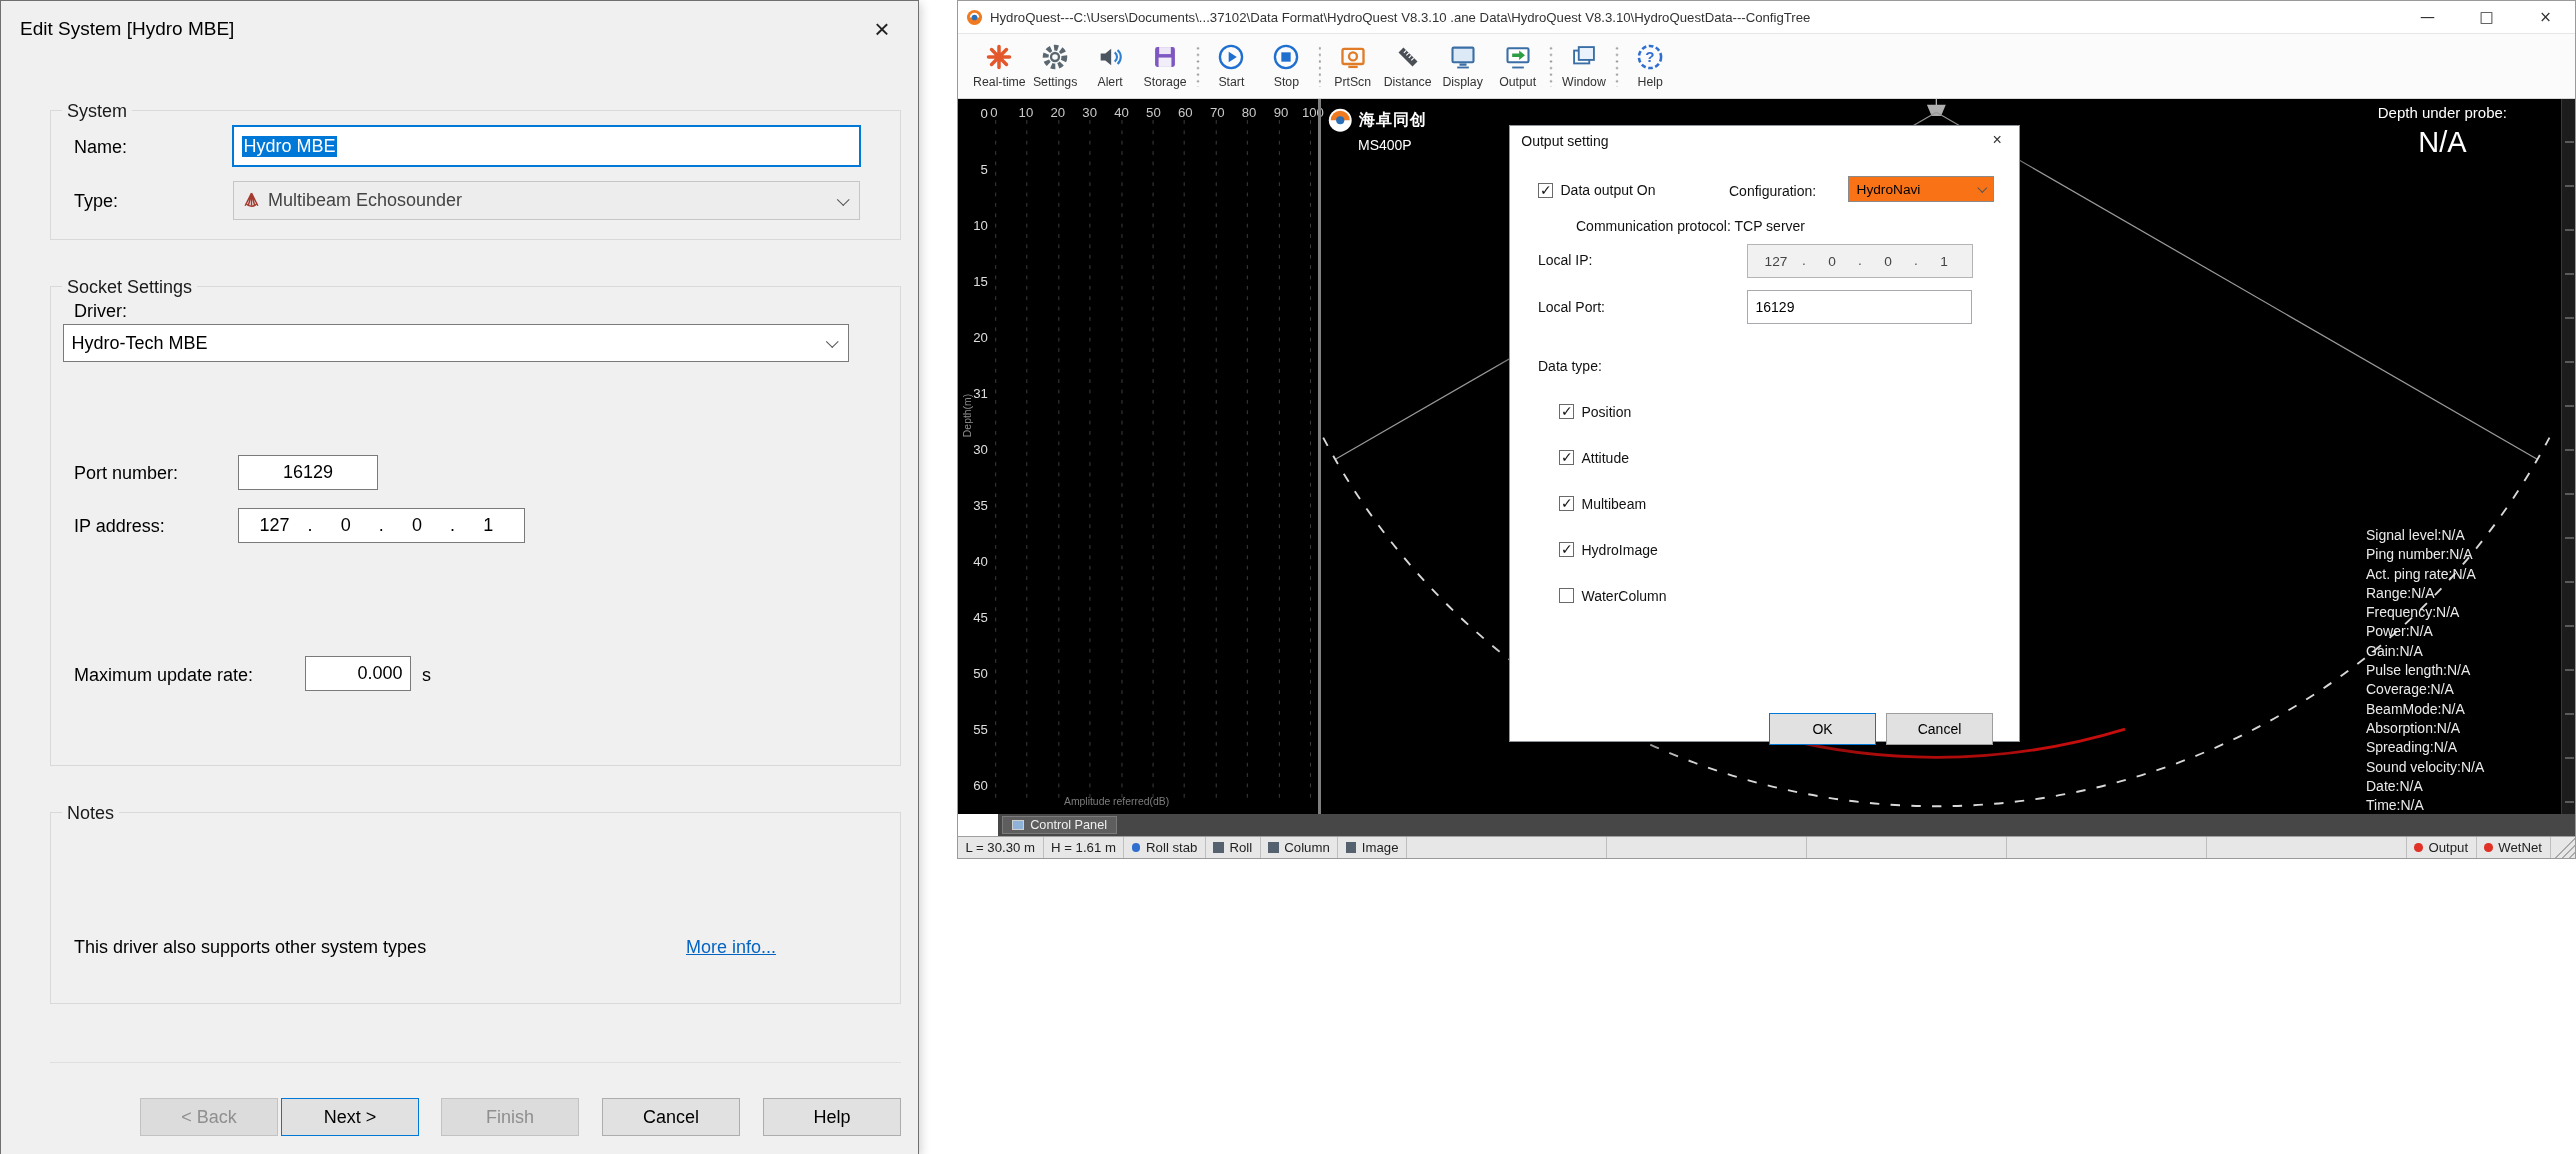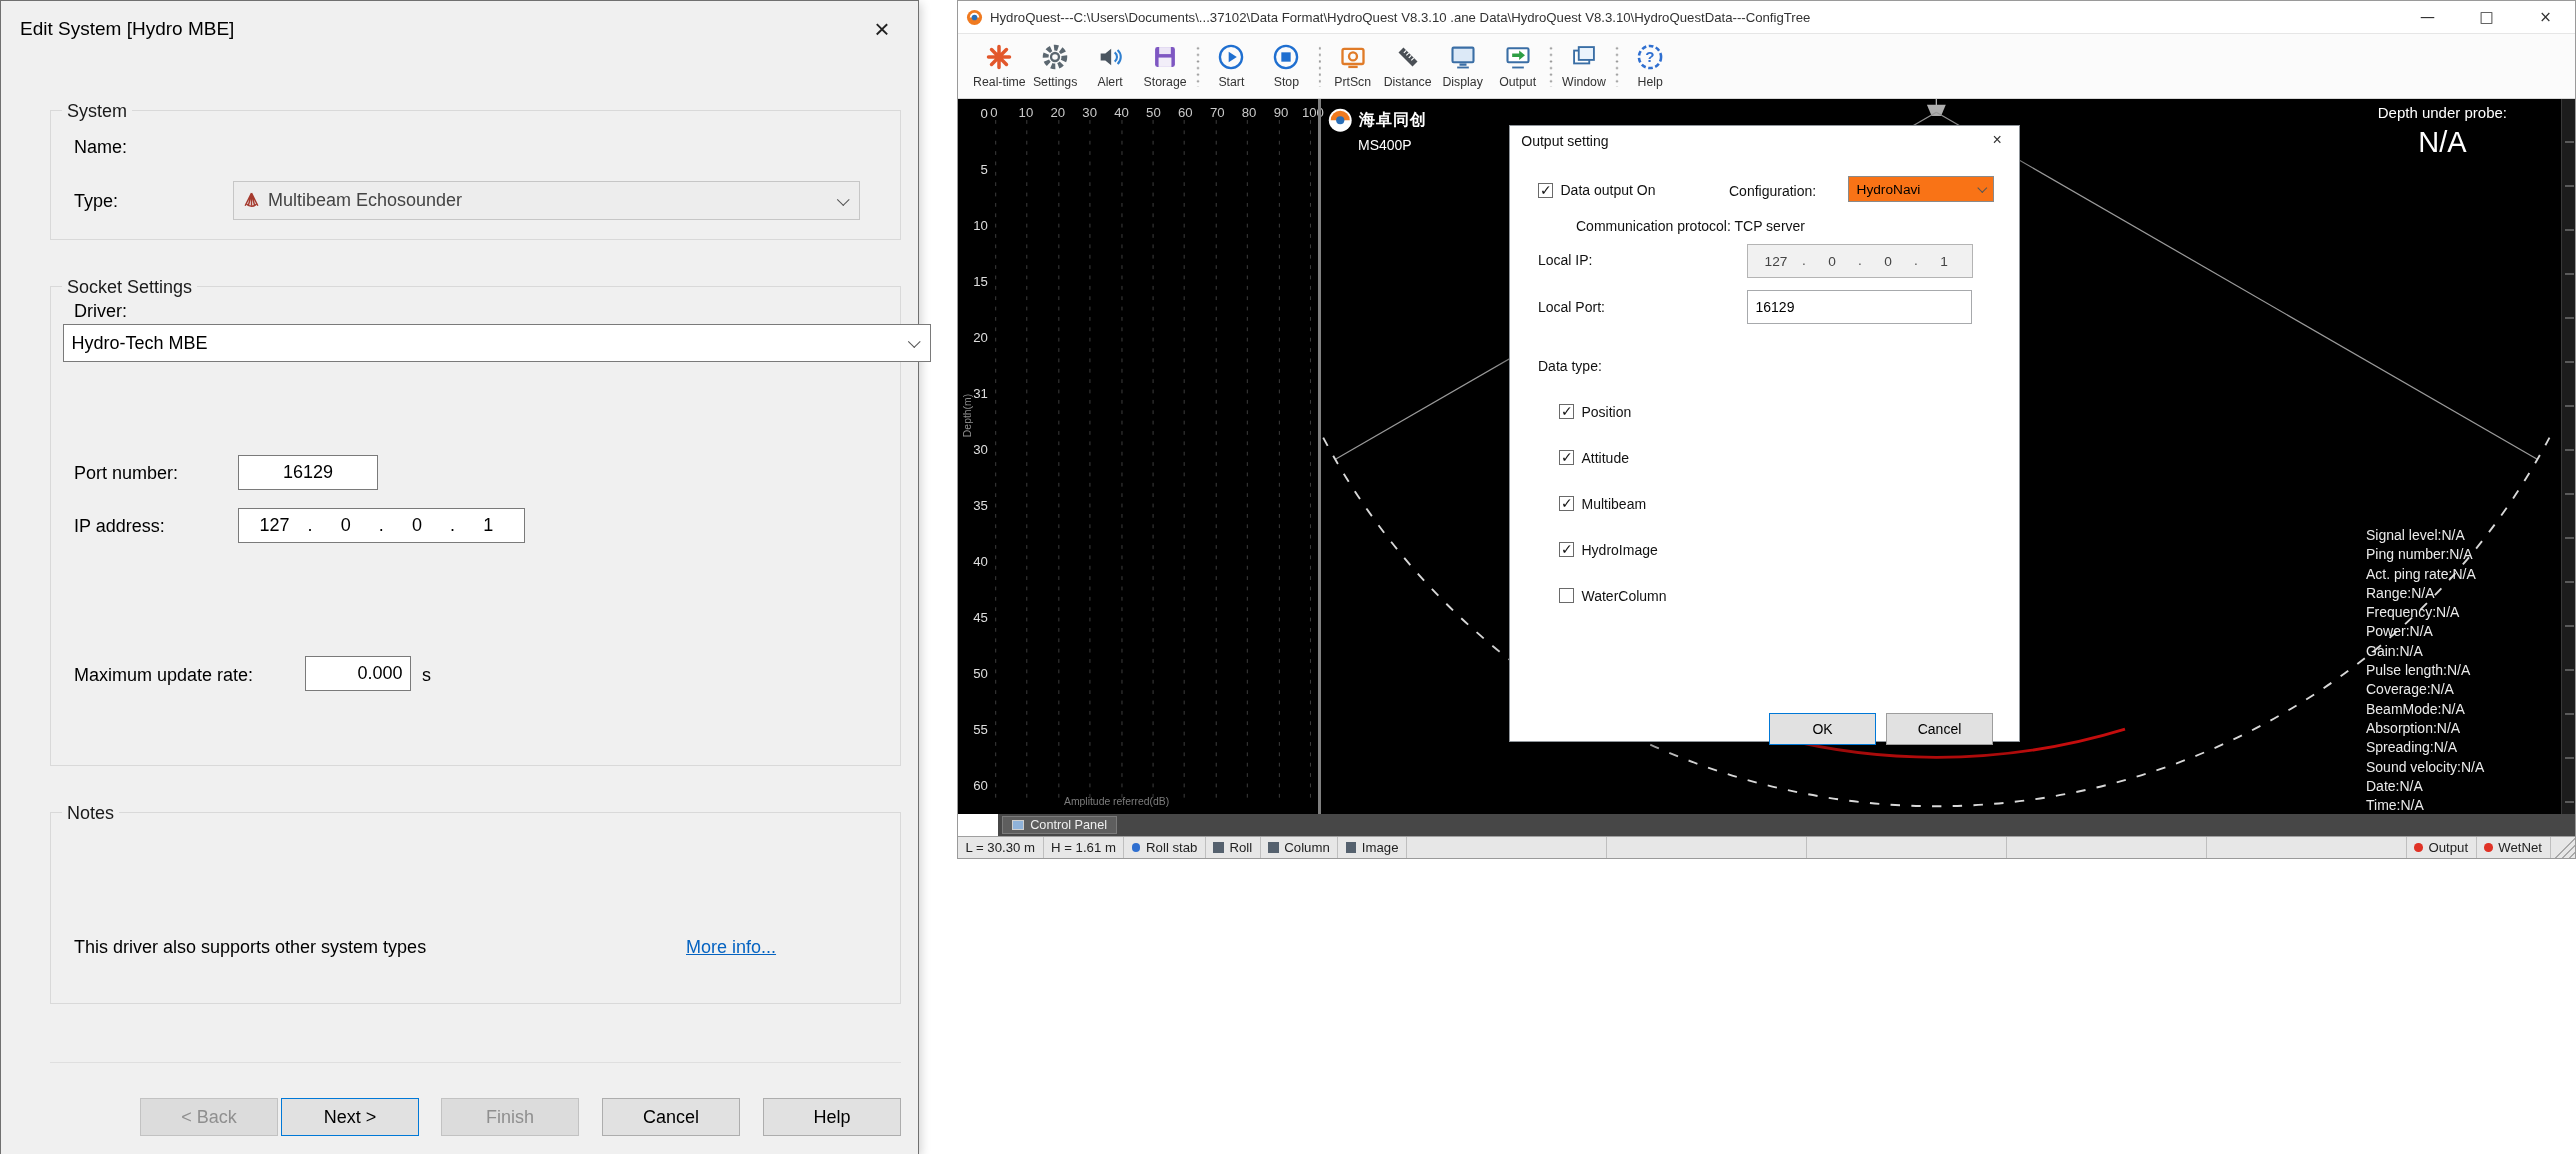--- a/index.html
+++ b/index.html
@@ -107,37 +107,40 @@
 <div class="dlg">
   <div class="dlg-titlebar">
     <span class="dlg-title">Edit System [Hydro MBE]</span>
     <span class="dlg-close">×</span>
   </div>
 
   <div class="grp" style="left:49px; top:109px; width:851px; height:130px;">
     <span class="grp-label">System</span>
   </div>
   <span class="lbl" style="left:73px; top:136px;">Name:</span>
+  <div class="txt focused" style="left:232px; top:125px; width:627px; height:40px;">
+    <span class="sel">Hydro MBE</span>
+  </div>
   <span class="lbl" style="left:73px; top:190px;">Type:</span>
   <div class="combo disabled" style="left:232px; top:180px; width:627px; height:39px;">
     <span style="margin-right:7.5px; display:inline-flex;">
       <svg width="19" height="19" viewBox="0 0 18 18">
           <path d="M9 2 L3 14 M9 2 L6 14 M9 2 L9 14 M9 2 L12 14 M9 2 L15 14" stroke="#a53a2e" stroke-width="1.4" fill="none"></path>
           <path d="M4 12 a6.2 6.2 0 0 0 10 0" stroke="#a53a2e" stroke-width="1.4" fill="none"></path>
         </svg>
     </span>
     <span>Multibeam Echosounder</span>
     <span class="chev"></span>
   </div>
 
   <div class="grp" style="left:49px; top:285px; width:851px; height:480px;">
     <span class="grp-label">Socket Settings</span>
   </div>
   <span class="lbl" style="left:73px; top:300px;">Driver:</span>
-  <div class="combo" style="left:62px; top:323px; width:868px; height:38px;">
+  <div class="combo" style="left:62px; top:323px; width:786px; height:38px;">
     <span>Hydro-Tech MBE</span>
     <span class="chev"></span>
   </div>
   <span class="lbl" style="left:73px; top:462px;">Port number:</span>
   <div class="txt" style="left:237px; top:454px; width:140px; height:35px; justify-content:center;">
     <span>16129</span>
   </div>
   <span class="lbl" style="left:73px; top:515px;">IP address:</span>
   <div class="ip-box" style="left:237px; top:507px; width:287px; height:35px;">
 

